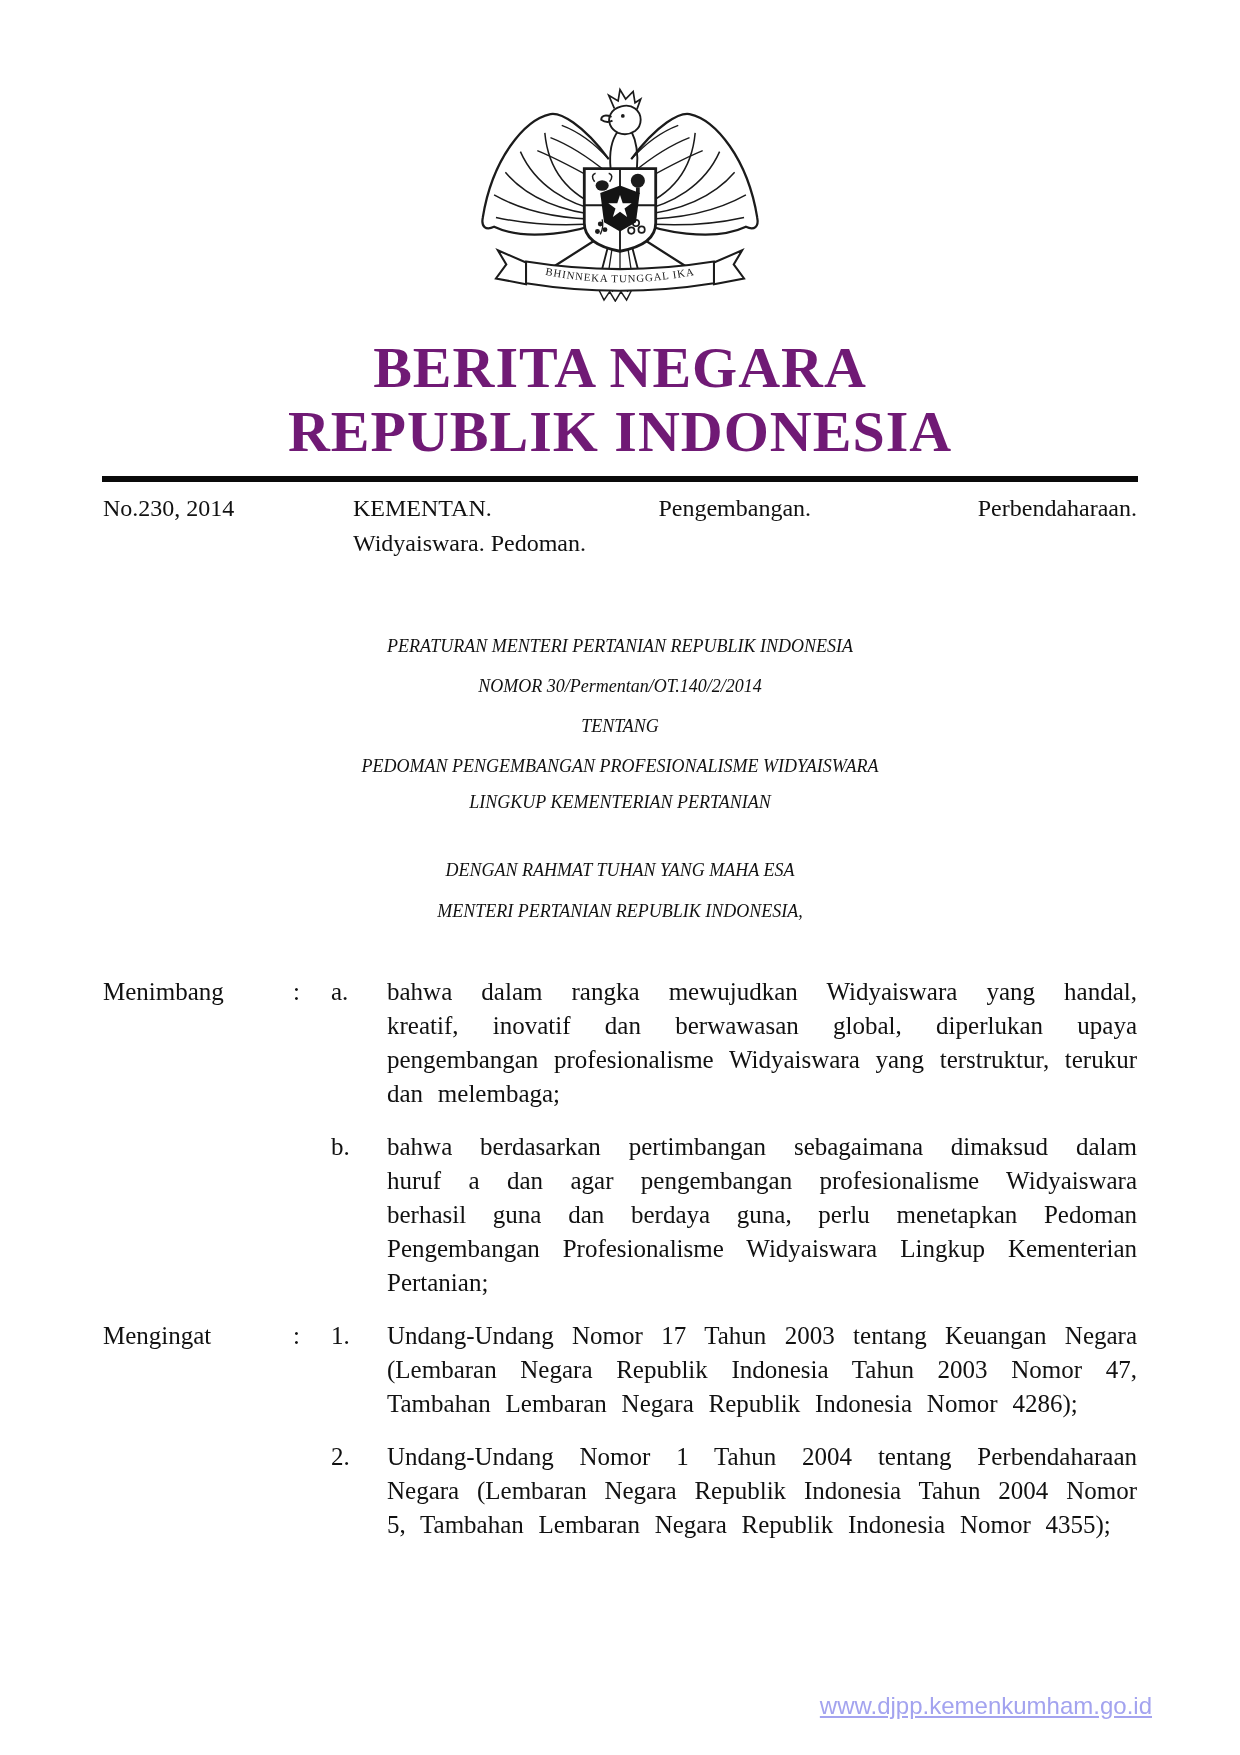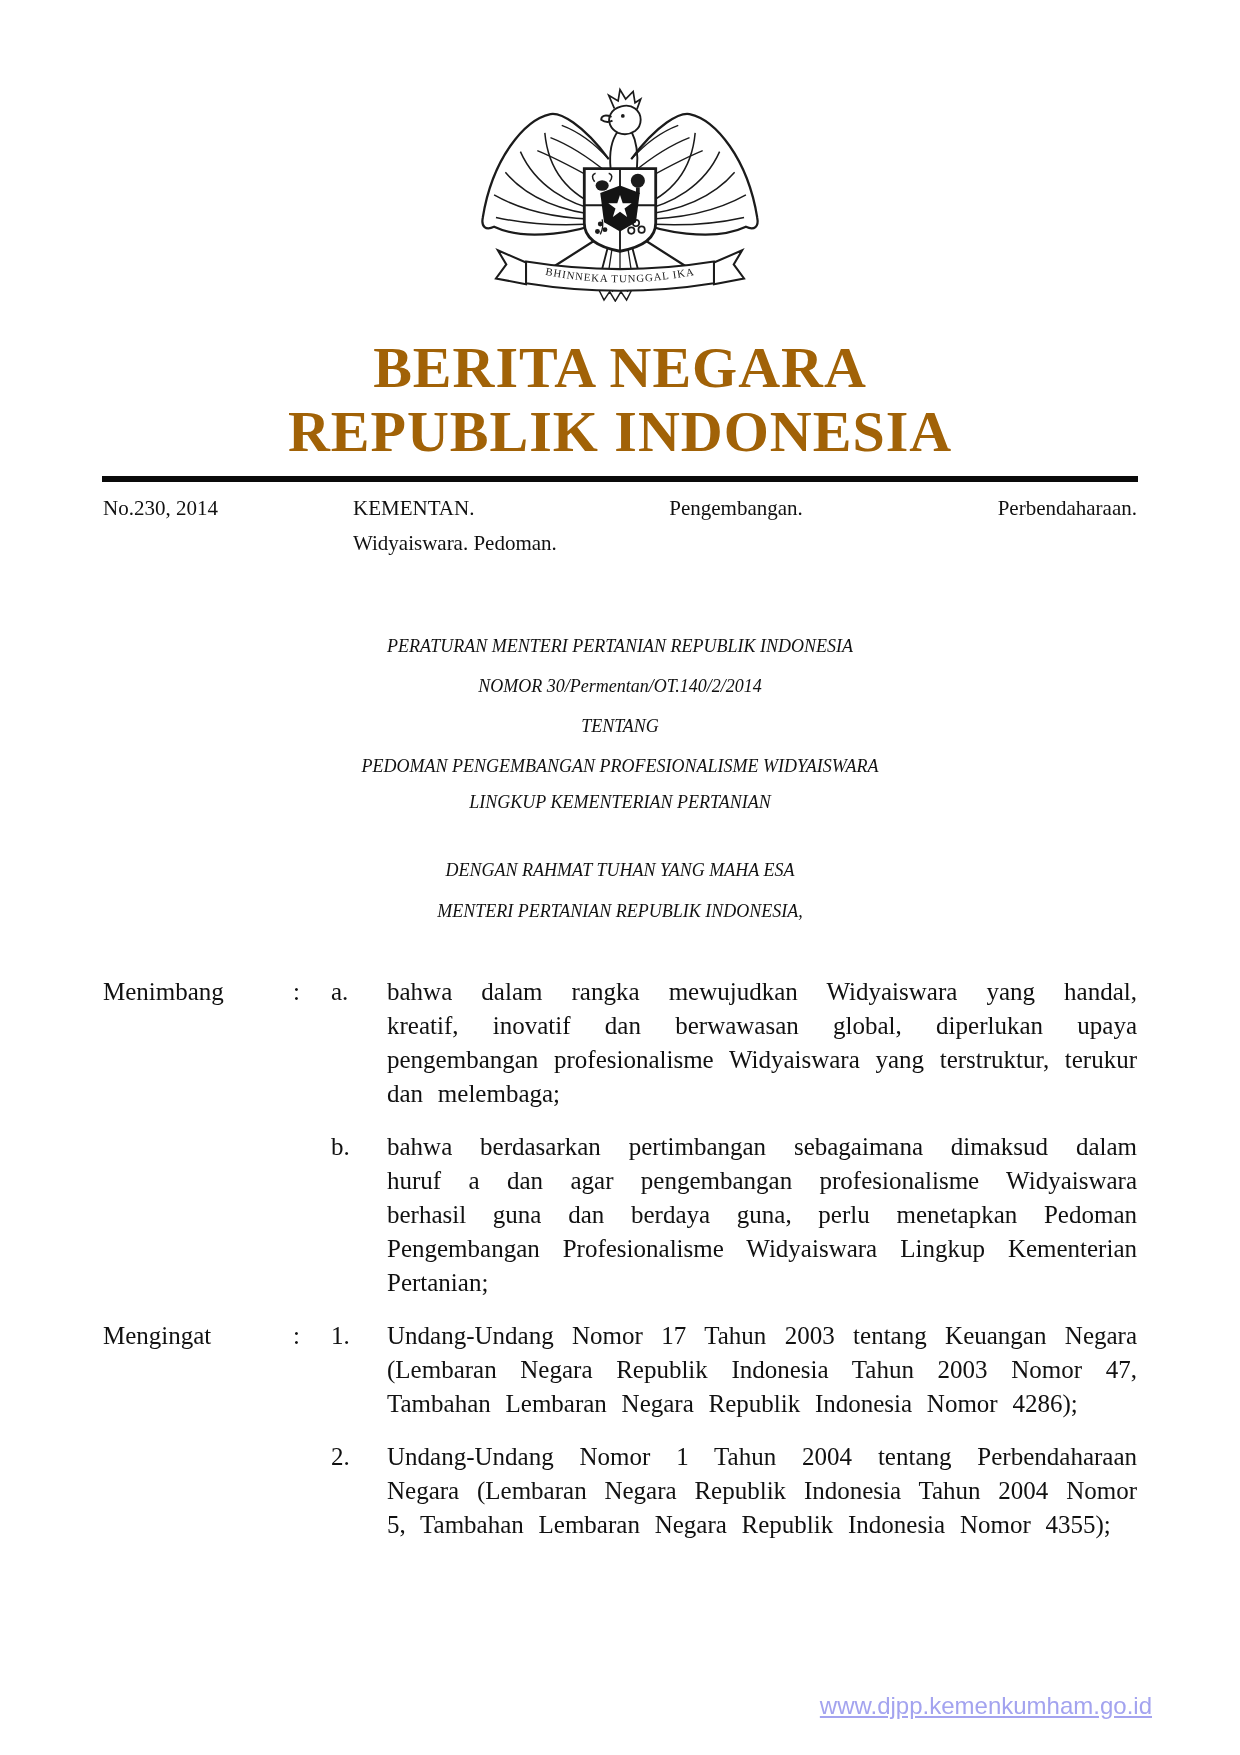--- a/index.html
+++ b/index.html
@@ -10,32 +10,32 @@
     color: #111111;
   }
   .page { width: 100%; height: 100%; position: relative; }
 
   
   .emblem-wrap { width: 100%; display: flex; justify-content: center; padding-top: 84px; }
 
   
   .gazette-title { text-align: center; margin-top: 34px; line-height: 1.1; }
   .gazette-title .t-line {
-    font-size: 58px; font-weight: bold; letter-spacing: 1px; color: #a16207; text-align: center;
+    font-size: 58px; font-weight: bold; letter-spacing: 1px; color: #701a75; text-align: center;
   }
 
   .rule {
     margin: 12px 102px 0 102px; height: 6px; background: #0a0a0a;
   }
 
   
   .masthead-row {
     margin: 9px 103px 0 103px;
     display: flex; align-items: flex-start;
-    font-size: 21px; line-height: 35px;
+    font-size: 24px; line-height: 35px;
   }
   .issue-no { width: 250px; flex: 0 0 250px; }
   .subject { flex: 1; }
   .subject-line1 { display: flex; justify-content: space-between; }
   .subject-line2 { text-align: left; }
 
   
   .decree { margin-top: 70px; text-align: center; font-size: 18px; line-height: 31px; font-style: italic; }
   .decree .dl  { margin-bottom: 9px; }
   .decree .dl4 { margin-bottom: 5px; }

